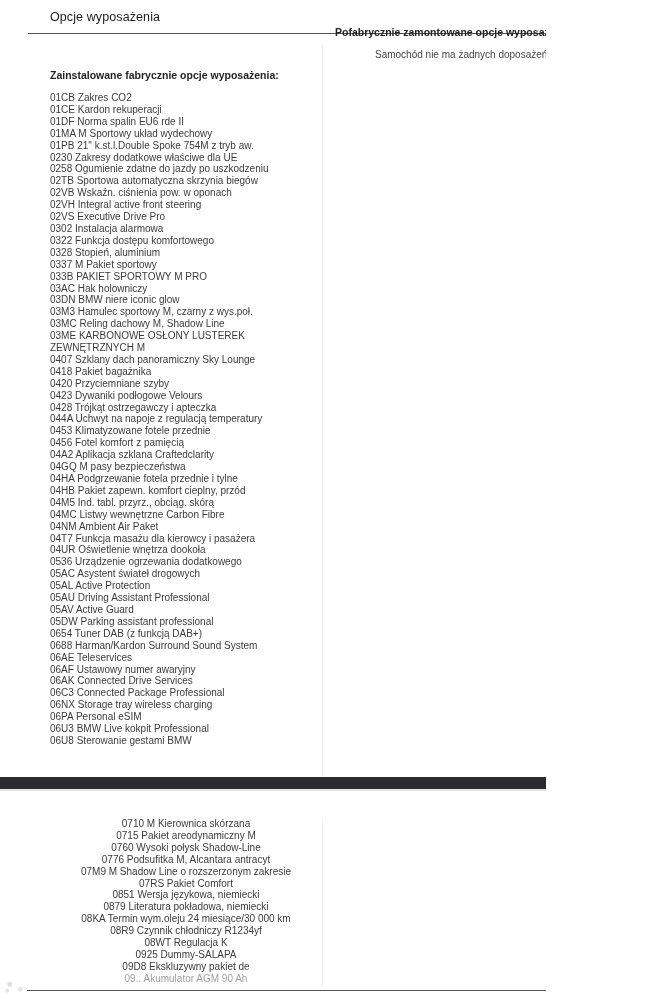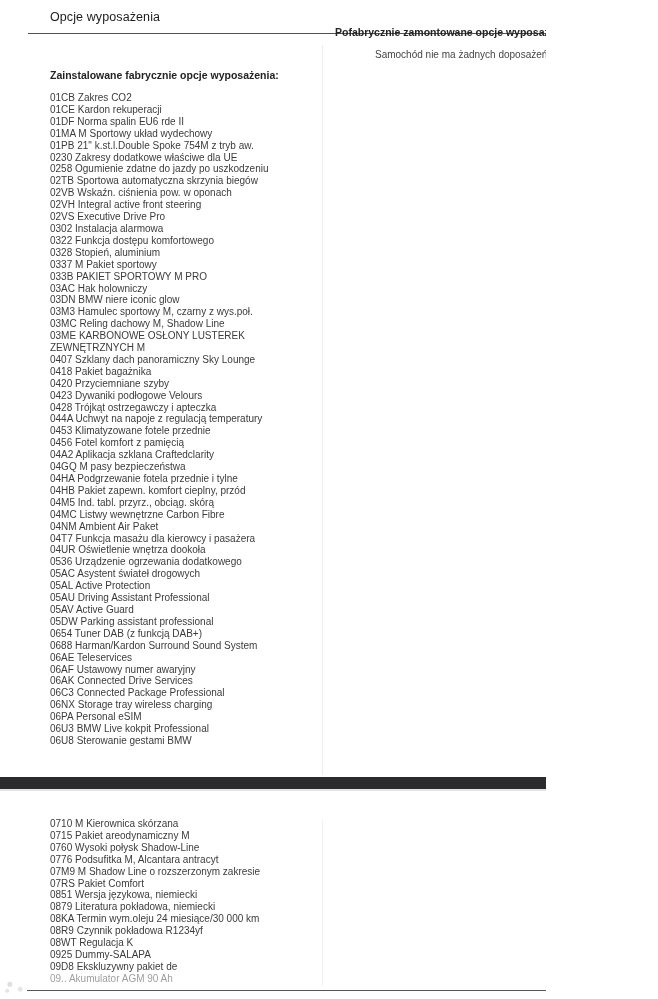--- a/index.html
+++ b/index.html
@@ -44,21 +44,21 @@
   .v-divider.sec2{left:322px;top:820px;height:166px;background:#f1f1f1;}
   .dark-bar{
     position:absolute;left:0;top:777px;width:658px;height:12px;
     background:#2b2b2e;
   }
   .dark-bar-under{
     position:absolute;left:0;top:789px;width:658px;height:2px;
     background:#e4e4e6;
   }
   .section2-list-wrap{
-    position:absolute;left:50px;top:807px;width:272px;
+    position:absolute;left:50px;top:807px;width:272px;text-align:center;
   }
   .rule-bottom{
     position:absolute;left:27px;top:990px;width:620px;height:1px;
     background:#55565a;
   }
   .watermark-smudge{
     position:absolute;left:2px;top:978px;width:26px;height:16px;
     background:
       radial-gradient(circle at 30% 40%, #d8d8d8 0 2px, transparent 3px),
       radial-gradient(circle at 70% 70%, #e0e0e0 0 2px, transparent 3px),
@@ -216,21 +216,21 @@
         <li>07M9 M Shadow Line o rozszerzonym zakresie</li>
 
         <li>07RS Pakiet Comfort</li>
 
         <li>0851 Wersja językowa, niemiecki</li>
 
         <li>0879 Literatura pokładowa, niemiecki</li>
 
         <li>08KA Termin wym.oleju 24 miesiące/30 000 km</li>
 
-        <li>08R9 Czynnik pokładowa R1234yf</li>
+        <li>08R9 Czynnik chłodniczy R1234yf</li>
 
         <li>08WT Regulacja K</li>
 
         <li>0925 Dummy-SALAPA</li>
 
         <li>09D8 Ekskluzywny pakiet de</li>
 
         <li class="faded">09.. Akumulator AGM 90 Ah</li>
       </ul>
   </div>

